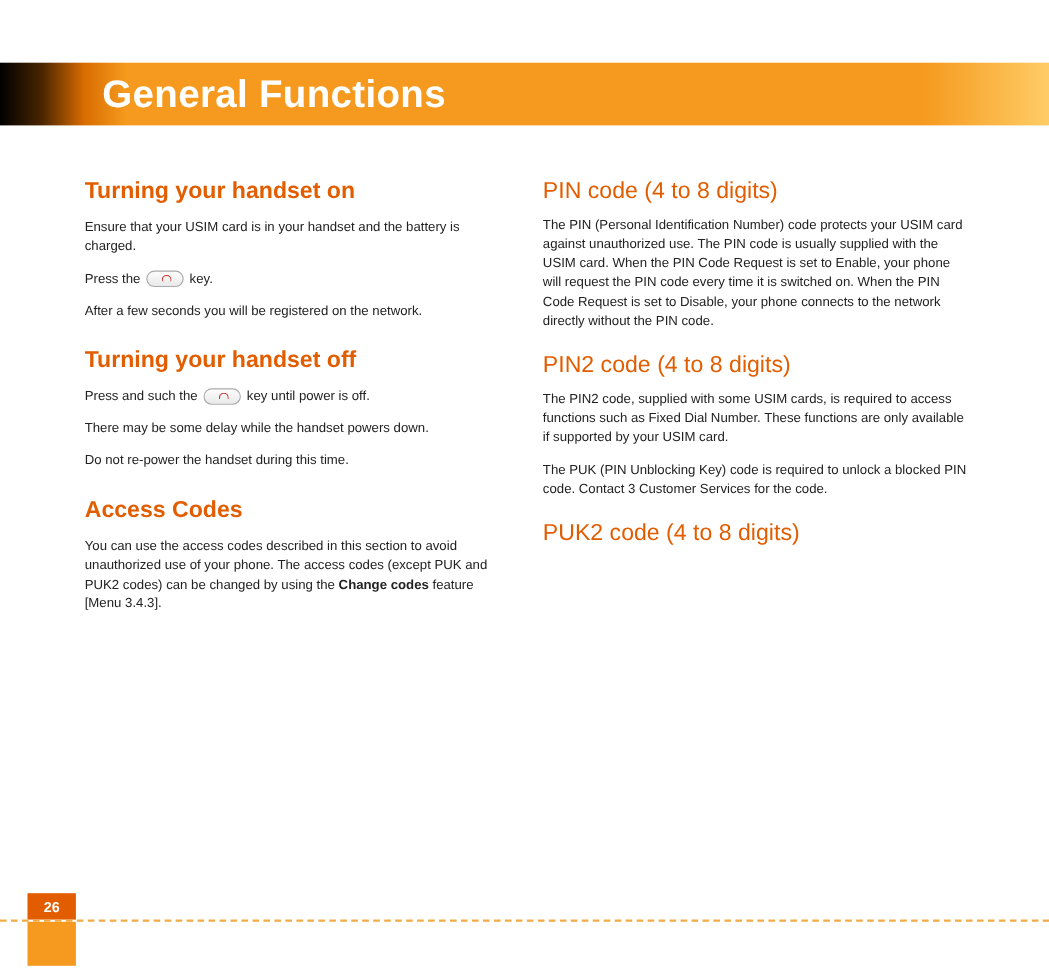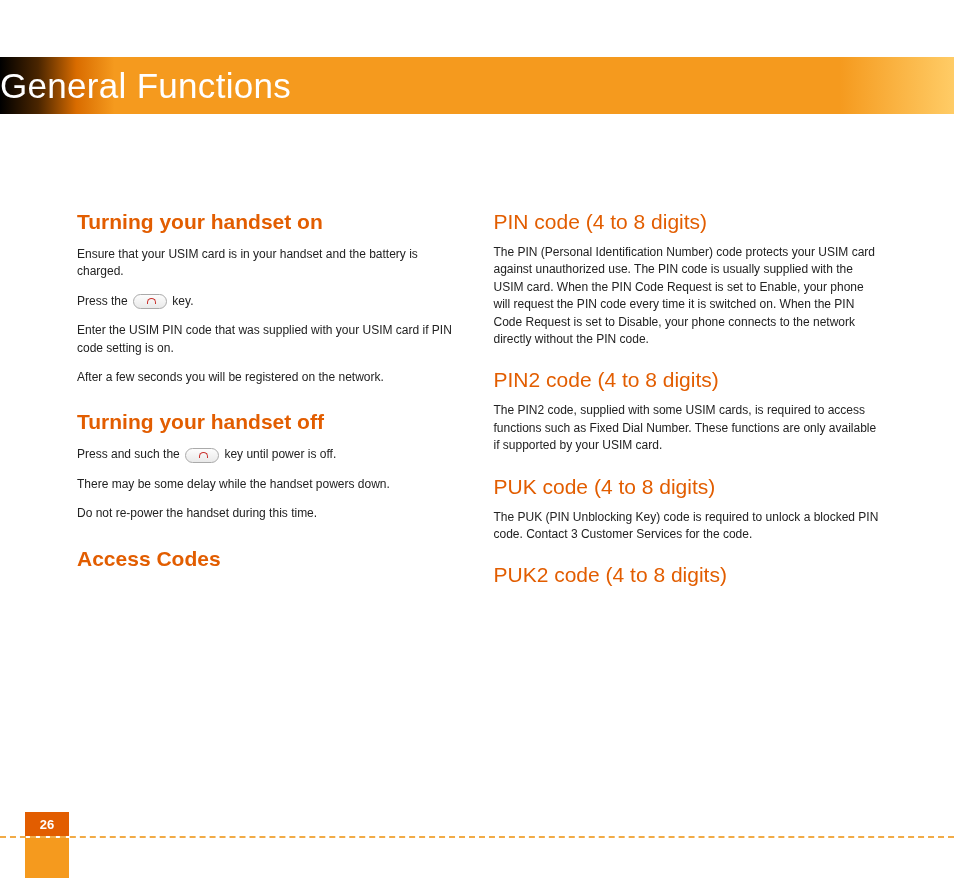--- a/index.html
+++ b/index.html
@@ -22,36 +22,36 @@
       #4a2500 4%,
       #d96c00 8%,
       #f59a1e 12%,
       #f59a1e 88%,
       #ffcc66 100%);
     display: flex;
     align-items: center;
   }
   .header-band h1 {
     color: #ffffff;
-    font-weight: 400;
+    font-weight: 700;
     font-size: 35px;
+    margin-left: 93px;
     letter-spacing: 0.3px;
   }
   .content {
     position: absolute;
     top: 162px;
     left: 77px;
     width: 805px;
     display: flex;
     gap: 28px;
   }
   .col {
     flex: 1;
     min-width: 0;
-    margin-top: 48px;
   }
   h2.big {
     color: #e25d00;
     font-size: 21px;
     font-weight: 700;
     margin-bottom: 12px;
     margin-top: 0;
   }
   h2.big.spaced { margin-top: 24px; }
   h3.sub {
@@ -137,41 +137,42 @@
 </div>
 
 <div class="content">
 
   <div class="col">
     <h2 class="big">Turning your handset on</h2>
     <p>Ensure that your USIM card is in your handset and the battery is charged.</p>
     <p>
       <span>Press the </span><span class="key-icon"></span><span> key.</span>
     </p>
-    <p>Enter the USIM PIN code that was supplied with your USIM card if PIN code setting is on.</p>
     <p>After a few seconds you will be registered on the network.</p>
 
     <h2 class="big spaced">Turning your handset off</h2>
     <p>
       <span>Press and such the </span><span class="key-icon"></span><span> key until power is off.</span>
     </p>
     <p>There may be some delay while the handset powers down.</p>
     <p>Do not re-power the handset during this time.</p>
 
     <h2 class="big spaced">Access Codes</h2>
+    <p>
+      <span>You can use the access codes described in this section to avoid unauthorized use of your phone. The access codes (except PUK and PUK2 codes) can be changed by using the </span><span class="bold">Change codes</span><span> feature [Menu 3.4.3].</span>
+    </p>
   </div>
 
   <div class="col">
     <h3 class="sub">PIN code (4 to 8 digits)</h3>
     <p>The PIN (Personal Identification Number) code protects your USIM card against unauthorized use. The PIN code is usually supplied with the USIM card. When the PIN Code Request is set to Enable, your phone will request the PIN code every time it is switched on. When the PIN Code Request is set to Disable, your phone connects to the network directly without the PIN code.</p>
 
     <h3 class="sub spaced">PIN2 code (4 to 8 digits)</h3>
     <p>The PIN2 code, supplied with some USIM cards, is required to access functions such as Fixed Dial Number. These functions are only available if supported by your USIM card.</p>
 
-    <h3 class="sub spaced">PUK code (4 to 8 digits)</h3>
     <p>The PUK (PIN Unblocking Key) code is required to unlock a blocked PIN code. Contact 3 Customer Services for the code.</p>
 
     <h3 class="sub spaced">PUK2 code (4 to 8 digits)</h3>
   </div>
 
 </div>
 
 <div class="footer">
   <div class="page-badge">26</div>
   <div class="dash-line"></div>

